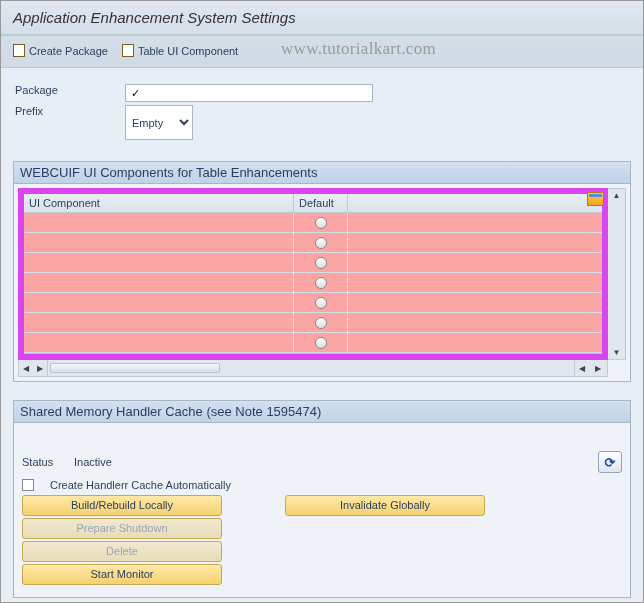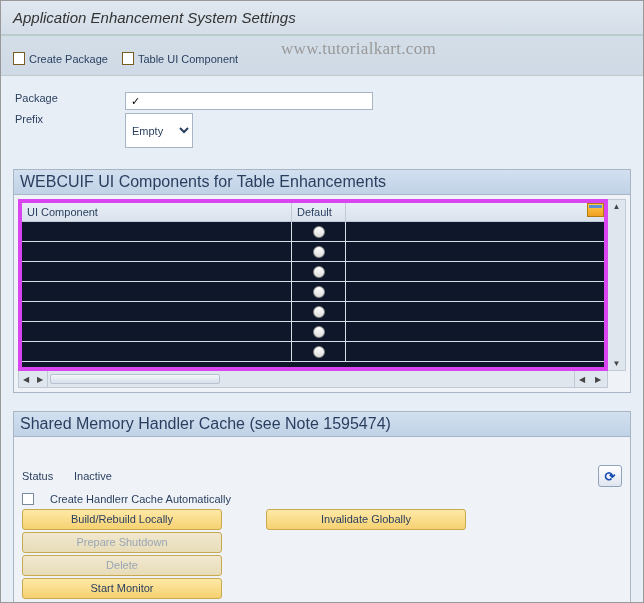--- a/index.html
+++ b/index.html
@@ -19,21 +19,21 @@
   }
   .title {
     font-size: 15px;
     font-weight: normal;
     font-style: italic;
     color: #333;
   }
   .toolbar {
     display: flex;
     gap: 14px;
-    padding: 16px 12px 10px;
+    padding: 8px 12px 10px;
     background: linear-gradient(to bottom, #d4dee8, #cfdae6);
     border-bottom: 1px solid #bcc;
     align-items: center;
   }
   .toolbar-btn {
     display: flex;
     align-items: center;
     gap: 4px;
     color: #2a3f5f;
     cursor: pointer;
@@ -88,34 +88,34 @@
   .panel {
     margin: 10px 12px;
     border: 1px solid #a8b5c4;
     background: #eff3f8;
   }
   .panel-header {
     background: linear-gradient(to bottom, #d2e0f0, #c0d2e6);
     color: #2a3f5f;
     padding: 3px 6px;
     border-bottom: 1px solid #a8b5c4;
-    font-size: 16px;
+    font-size: 13px;
   }
   .table-wrap {
     padding: 4px;
     position: relative;
   }
   .table-container {
     display: flex;
     height: 172px;
   }
   .table-main {
     flex: 1;
-    background: #0f172a;
-    border: 4px solid #d946ef;
+    background: #fca5a5;
+    border: 6px solid #d946ef;
     overflow: hidden;
   }
   .table-head {
     display: flex;
     background: linear-gradient(to bottom, #e8eef5, #dae2ec);
     border-bottom: 1px solid #c0cad6;
   }
   .th-uicomp {
     width: 270px;
     padding: 3px 5px;
@@ -255,21 +255,21 @@
     color: #2a3f5f;
   }
   .checkbox {
     width: 12px;
     height: 12px;
     background: #fff;
     border: 1px solid #7a8a9e;
   }
   .btn-row {
     display: flex;
-    gap: 44px;
+    gap: 63px;
     margin-bottom: 2px;
   }
   .sap-btn {
     width: 200px;
     height: 21px;
     background: linear-gradient(to bottom, #ffe9a8, #f5d170);
     border: 1px solid #c9a94f;
     border-radius: 3px;
     font-size: 11px;
     color: #2a3f5f;

